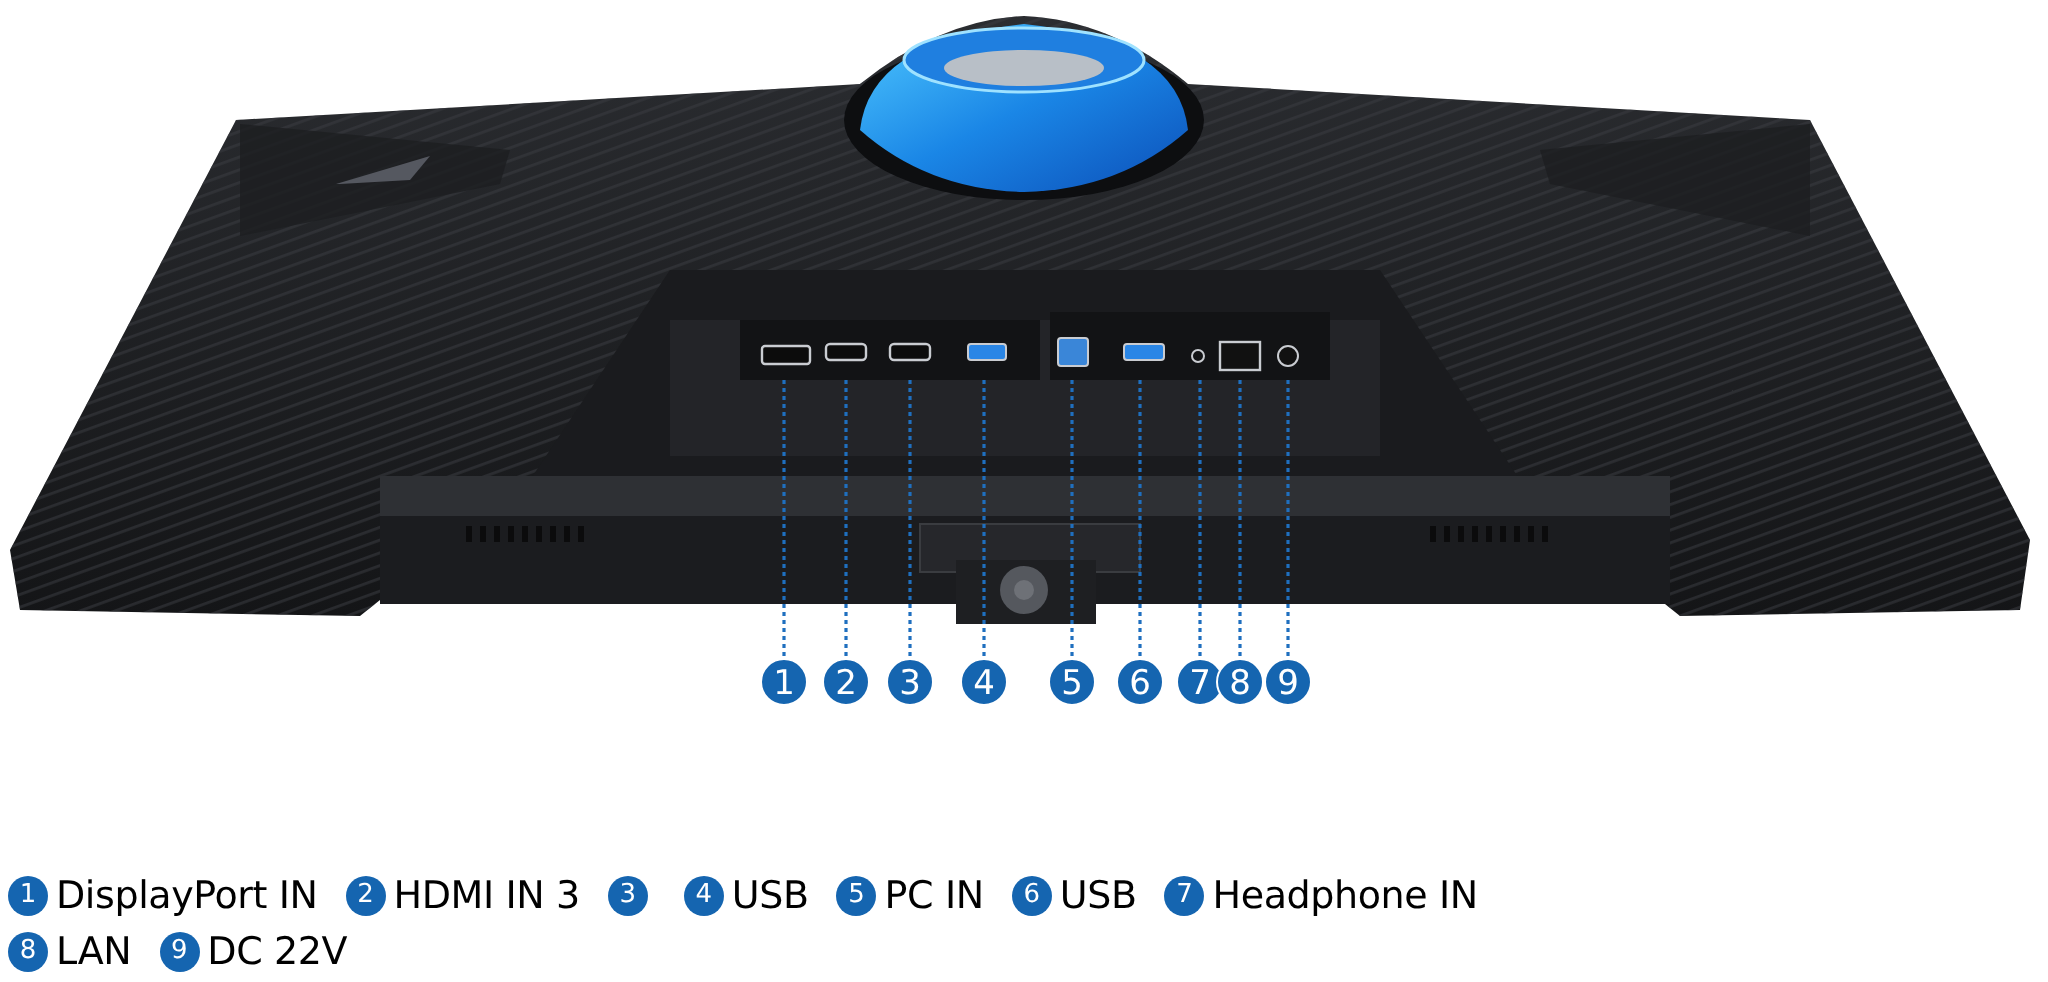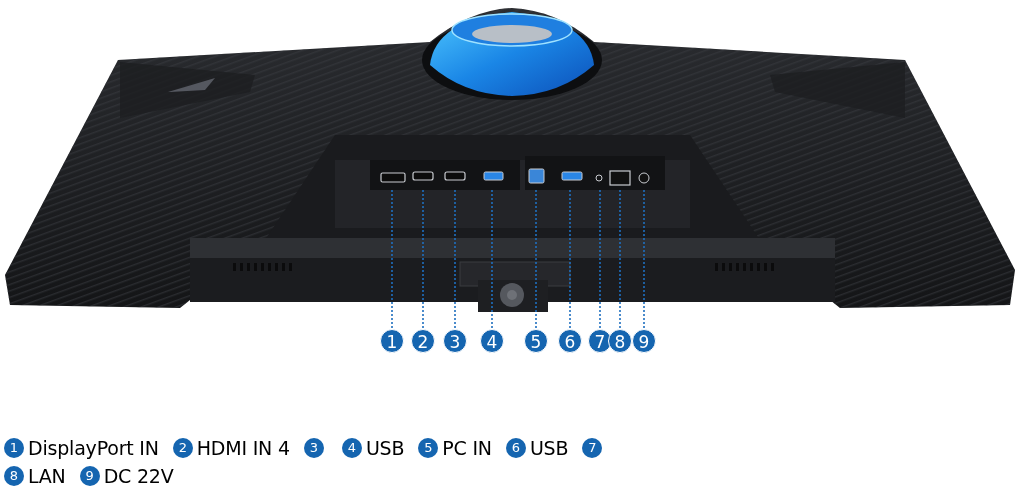--- a/index.html
+++ b/index.html
@@ -121,39 +121,40 @@
 </div>
 
 <div class="legend">
   <div class="legend-row">
     <span class="legend-item">
       <span class="legend-badge">1</span>
       <span class="legend-label">DisplayPort IN</span>
     </span>
     <span class="legend-item">
       <span class="legend-badge">2</span>
-      <span class="legend-label">HDMI IN 4</span>
+      <span class="legend-label">HDMI IN 3</span>
     </span>
     <span class="legend-item">
       <span class="legend-badge">3</span>
     </span>
     <span class="legend-item">
       <span class="legend-badge">4</span>
       <span class="legend-label">USB</span>
     </span>
     <span class="legend-item">
       <span class="legend-badge">5</span>
       <span class="legend-label">PC IN</span>
     </span>
     <span class="legend-item">
       <span class="legend-badge">6</span>
       <span class="legend-label">USB</span>
     </span>
     <span class="legend-item">
       <span class="legend-badge">7</span>
+      <span class="legend-label">Headphone IN</span>
     </span>
   </div>
   <div class="legend-row">
     <span class="legend-item">
       <span class="legend-badge">8</span>
       <span class="legend-label">LAN</span>
     </span>
     <span class="legend-item">
       <span class="legend-badge">9</span>
       <span class="legend-label">DC 22V</span>

